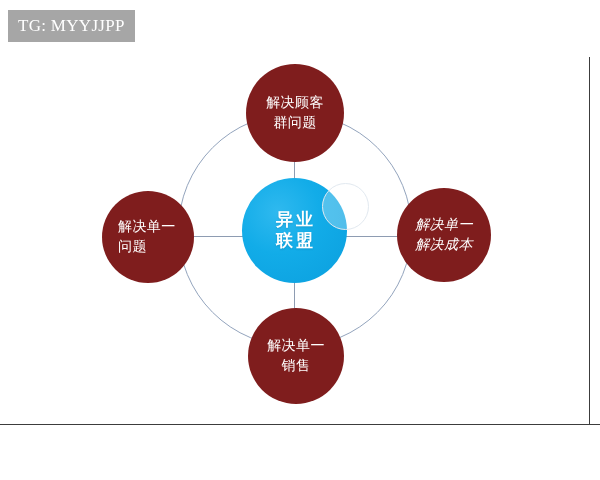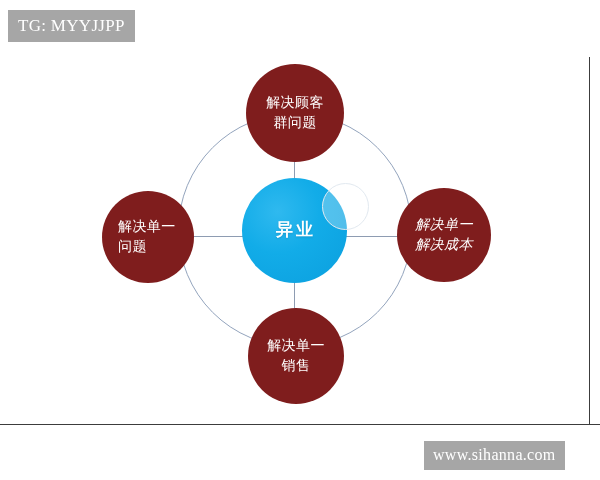--- a/index.html
+++ b/index.html
@@ -164,26 +164,26 @@
       <span class="line">销售</span>
     </div>
 
     <div class="node outer-node" id="node-left">
       <span class="line">解决单一</span>
       <span class="line">问题</span>
     </div>
 
     <div class="node" id="node-center">
       <span class="line">异业</span>
+      <span class="line">联盟</span>
     </div>
 
     <div class="deco-circle"></div>
 
   </div>
 
   <div class="rule-h"></div>
   <div class="rule-v"></div>
 
   <div class="watermark" id="wm-top-left">TG: MYYJJPP</div>
 
-  <div class="watermark" id="wm-bottom-right">www.sihanna.com</div>
 
 </div>
 
 </body></html>

